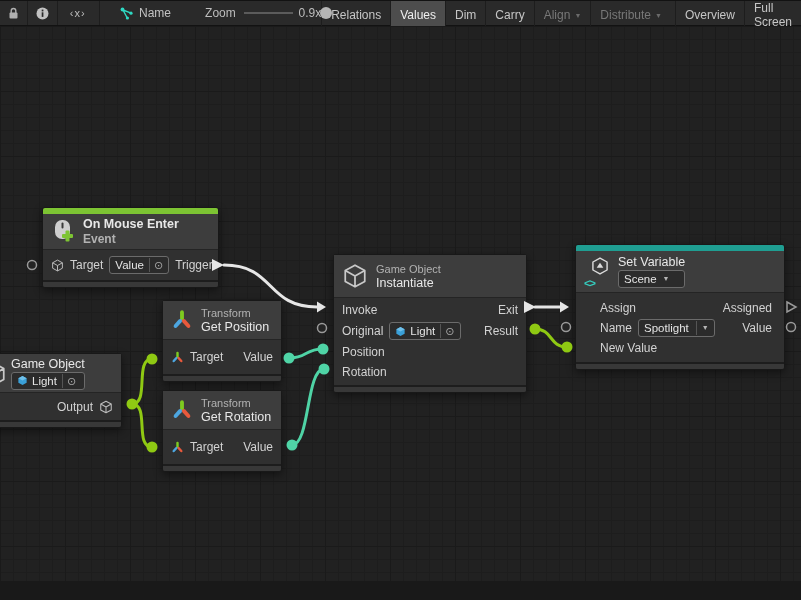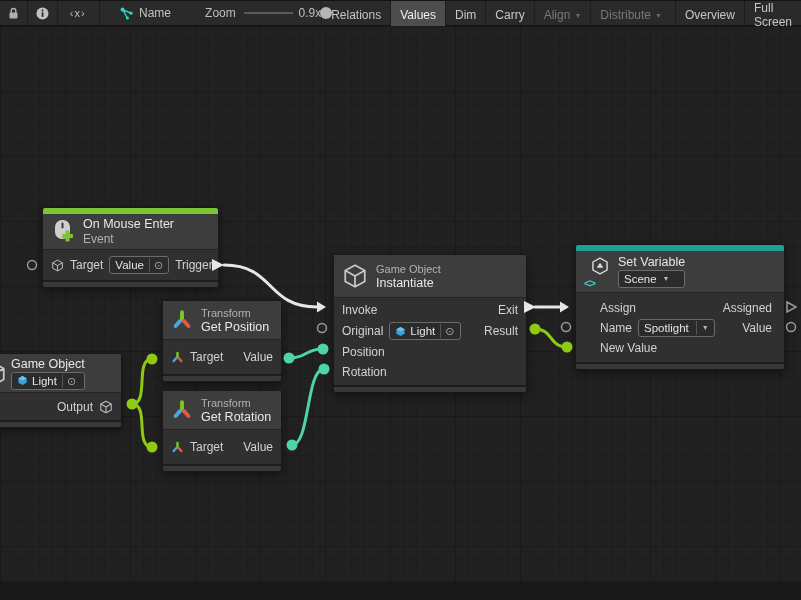--- a/index.html
+++ b/index.html
@@ -61,21 +61,21 @@
   .r-right { margin-left:auto; color:#d2d2d2; }
 
   .chip { display:inline-flex; align-items:center; gap:4px; background:#2b2b2b; border:1px solid #6b6b6b;
     border-radius:3px; padding:1px 5px; font-size:11.5px; color:#e4e4e4; line-height:14px; }
   .chip .picker { border-left:1px solid #555; padding-left:4px; margin-left:1px; color:#a8a8a8; font-size:11px; }
   .chip .dd-caret { font-size:7px; color:#b5b5b5; margin-left:2px; }
   .chip .dd-seg { border-left:1px solid #555; padding-left:5px; margin-left:3px; }
 
   
   .n-mouse { left:42px; top:181px; width:177px; }
-  .n-mouse .node-header { height:36px; }
+  .n-mouse .node-header { height:36px;font-weight:bold; }
   .n-mouse .row { height:30px; }
   .n-getpos { left:162px; top:274px; width:120px; }
   .n-getrot { left:162px; top:364px; width:120px; }
   .n-transform .node-header { height:39px; }
   .n-transform .row { height:34px; }
   .n-gameobj { left:-28px; top:327px; width:150px; }
   .n-gameobj .node-header { height:39px; padding-left:38px; }
   .n-gameobj .row { height:27px; justify-content:flex-end; }
   .n-inst { left:333px; top:228px; width:194px; }
   .n-inst .node-header { height:43px; }

